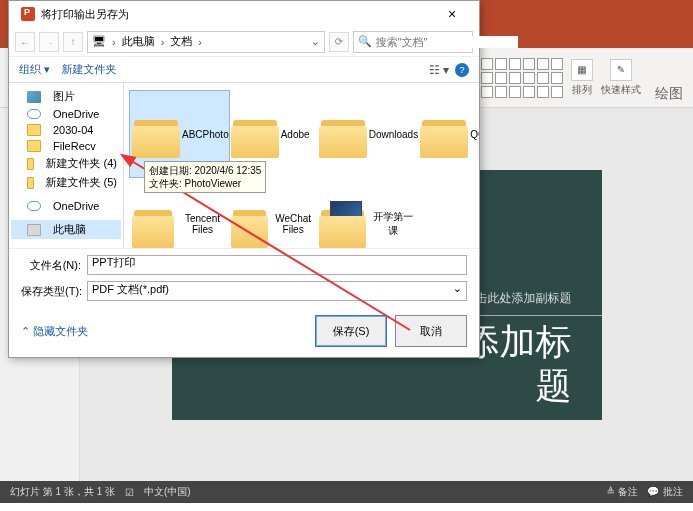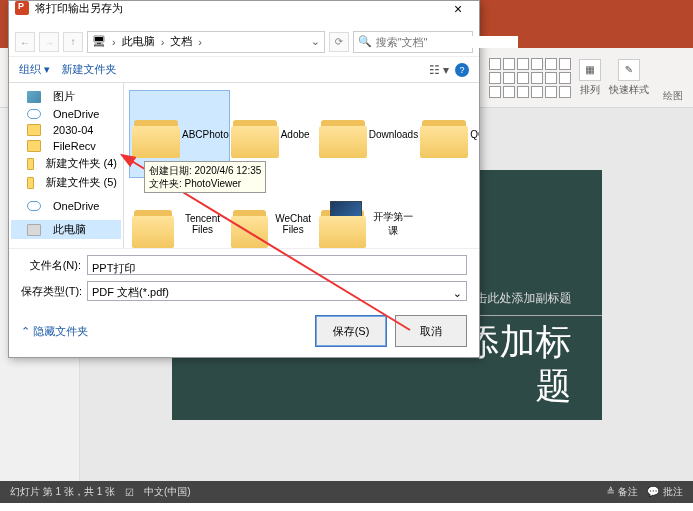--- a/index.html
+++ b/index.html
@@ -7,38 +7,38 @@
 
   
   .ppt-window { position: absolute; inset: 0; background: #fff; }
   .ppt-titlebar { height: 24px; background: #b7472a; display: flex; align-items: center; padding: 0 8px; color: #fff; font-size: 11px; }
   .ppt-titlebar .title { margin-left: 6px; }
   .ppt-ribbon { height: 24px; background: #b7472a; display: flex; align-items: center; padding: 0 20px; color: #fff; font-size: 11px; gap: 18px; }
   .bulb { display: inline-block; width: 12px; height: 12px; background: #ffd65a; border-radius: 3px; margin-right: 4px; }
   .ppt-tools { height: 60px; background: #f3f2f1; border-bottom: 1px solid #d6d6d6; display: flex; justify-content: flex-end; align-items: center; padding: 4px 10px; gap: 8px; font-size: 10px; color: #555; }
   .tool-group { display: flex; flex-direction: column; align-items: center; gap: 2px; }
   .tool-icon-big { width: 22px; height: 22px; background: #fff; border: 1px solid #ccc; display: flex; align-items: center; justify-content: center; }
-  .ribbon-group-label { font-size: 10px; color: #666; }
+  .ribbon-group-label { font-size: 14px; color: #666; }
   .shape-grid { display: grid; grid-template-columns: repeat(6, 12px); grid-auto-rows: 12px; gap: 2px; }
   .shape-grid span { border: 1px solid #999; background: #fff; }
   .slide-area { position: absolute; top: 108px; bottom: 30px; left: 0; right: 0; background: #e8e8e8; display: flex; }
   .slide-thumb-pane { width: 80px; background: #f0f0f0; border-right: 1px solid #ddd; }
   .slide-canvas-wrap { flex: 1; display: flex; align-items: center; justify-content: center; }
   .slide-canvas { width: 430px; height: 250px; background: #2e4a47; color: #fff; position: relative; padding: 20px 30px; }
   .slide-line { position: absolute; top: 145px; left: 0; right: 0; height: 1px; background: #aaa; }
   .slide-sub { position: absolute; top: 120px; right: 30px; font-size: 12px; color: #ddd; }
   .slide-title { position: absolute; top: 150px; right: 30px; font-size: 36px; font-family: "SimSun", serif; text-align: right; line-height: 1.2; }
 
   
   .statusbar { position: absolute; bottom: 8px; left: 0; right: 0; height: 22px; background: #444; color: #ddd; font-size: 10px; display: flex; align-items: center; padding: 0 10px; gap: 10px; }
   .statusbar .spacer { flex: 1; }
 
   
   .dialog { position: absolute; top: 0; left: 8px; width: 472px; height: 358px; background: #fff; border: 1px solid #999; box-shadow: 2px 2px 8px rgba(0,0,0,.3); font-size: 11px; display: flex; flex-direction: column; }
-  .dlg-titlebar { height: 26px; display: flex; padding: 0 6px; }
+  .dlg-titlebar { height: 26px; display: flex; align-items: center; padding: 0 12px; }
   .dlg-title-icon { width: 14px; height: 14px; background: #d04423; border-radius: 2px; position: relative; margin-right: 6px; }
   .dlg-title-icon::after { content: "P"; color: #fff; font-size: 9px; font-weight: bold; position: absolute; top: 0; left: 3px; }
   .dlg-close { margin-left: auto; width: 30px; text-align: center; font-size: 14px; cursor: pointer; }
 
   .dlg-nav { height: 30px; display: flex; align-items: center; padding: 0 6px; gap: 4px; border-bottom: 1px solid #eee; }
   .nav-btn { width: 20px; height: 20px; border: 1px solid #ddd; background: #fafafa; color: #888; display: flex; align-items: center; justify-content: center; font-size: 10px; }
   .breadcrumb { flex: 1; height: 22px; border: 1px solid #ccc; display: flex; align-items: center; padding: 0 4px; gap: 4px; font-size: 11px; }
   .bc-sep::after { content: "›"; color: #555; margin: 0 2px; }
   .search-box { width: 120px; height: 22px; border: 1px solid #ccc; display: flex; align-items: center; padding: 0 4px; }
   .search-box input { border: none; outline: none; font-size: 11px; flex: 1; color: #888; }
@@ -67,21 +67,21 @@
   .folder-glyph .back { position: absolute; inset: 6px 4px 0 4px; background: #f0c15a; border-radius: 3px 3px 2px 2px; }
   .folder-glyph .front { position: absolute; inset: 12px 2px 0 2px; background: linear-gradient(#ffe39a,#f3c761); border-radius: 2px; }
   .folder-glyph .onenote { position: absolute; top: -3px; right: 6px; width: 20px; height: 24px; background: #80397b; }
   .folder-glyph .onenote::after { content: "N"; color: #fff; font-size: 12px; font-weight: bold; position: absolute; top: 3px; left: 5px; }
   .folder-glyph .thumb2 { position: absolute; top: -3px; right: 6px; width: 32px; height: 36px; background: linear-gradient(135deg,#1e3a5f,#3a7bbf); border: 1px solid #345; }
 
   .tooltip { position: absolute; top: 78px; left: 20px; background: #fffff0; border: 1px solid #999; padding: 2px 4px; font-size: 10px; z-index: 5; line-height: 1.3; white-space: nowrap; }
 
   .dlg-form { padding: 6px 12px; display: grid; grid-template-columns: 60px 1fr; gap: 6px 6px; align-items: center; border-top: 1px solid #eee; }
   .dlg-form label { font-size: 11px; text-align: right; white-space: nowrap; }
-  .dlg-form .field { height: 20px; border: 1px solid #aab; background: #fff; display: flex; align-items: flex-end; padding: 0 4px; }
+  .dlg-form .field { height: 20px; border: 1px solid #aab; background: #fff; display: flex; align-items: flex-start; padding: 0 4px; }
   .dlg-form input, .dlg-form select { border: none; outline: none; font-size: 11px; width: 100%; background: transparent; }
 
   .dlg-footer { display: flex; align-items: center; padding: 8px 12px 10px 12px; gap: 8px; }
   .dlg-footer .exp { font-size: 11px; color: #1a5aa8; cursor: pointer; }
   .dlg-footer .btns { margin-left: auto; display: flex; gap: 8px; }
   .dlg-footer button { width: 72px; height: 32px; border: 1px solid #888; background: #efefef; font-size: 11px; cursor: pointer; }
   .dlg-footer button.primary { border: 1px solid #3a76c4; box-shadow: inset 0 0 0 1px #7aa7dd; }
 
   
   .arrow-svg { position: absolute; top: 60px; left: 110px; pointer-events: none; }

